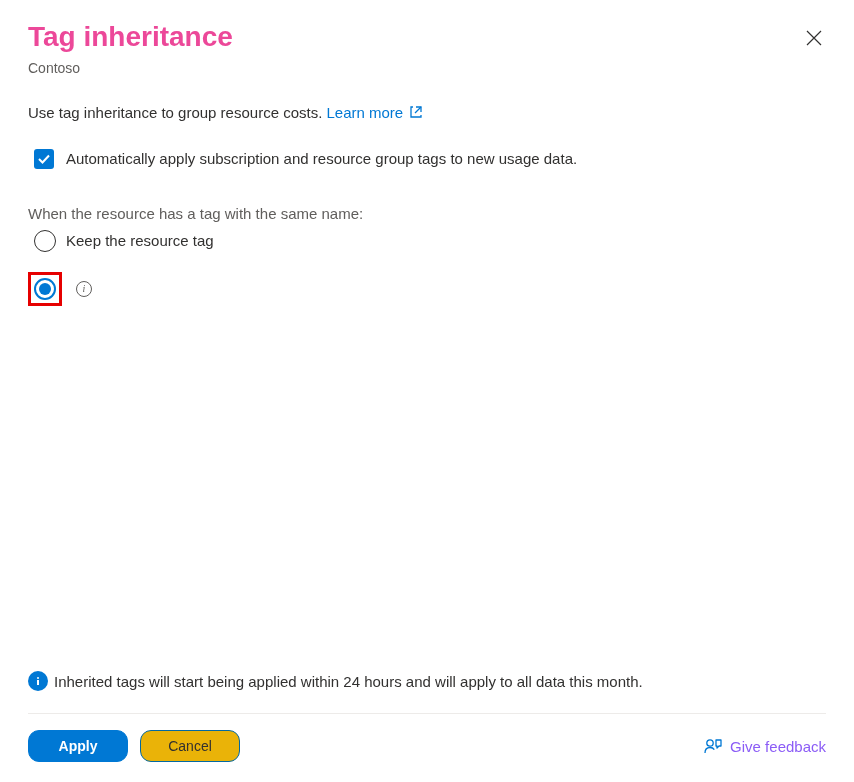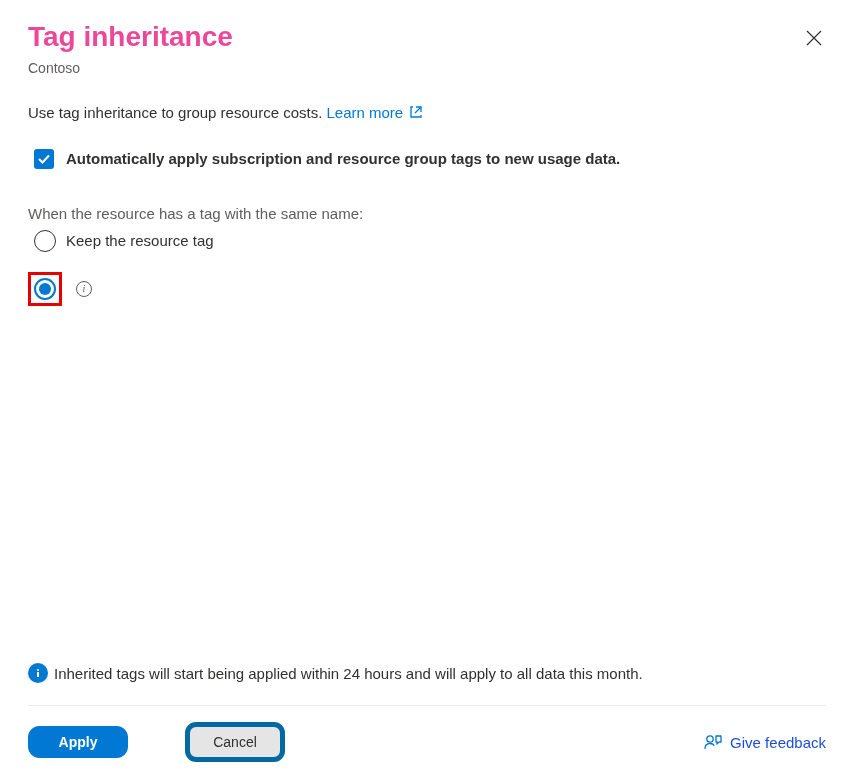--- a/index.html
+++ b/index.html
@@ -55,21 +55,20 @@
       display: inline-flex;
       align-items: center;
       gap: 6px;
     }
     .checkbox-row {
       display: flex;
       align-items: center;
       gap: 12px;
       margin-bottom: 36px;
       margin-left: 6px;
-      font-weight: bold;
     }
     .checkbox {
       width: 20px;
       height: 20px;
       background: #0078d4;
       border-radius: 3px;
       display: flex;
       align-items: center;
       justify-content: center;
       cursor: pointer;
@@ -182,31 +181,30 @@
       border-radius: 11px;
       min-width: 100px;
     }
     .btn-primary {
       background: #0078d4;
       color: #ffffff;
       border: 1px solid #0078d4;
       font-weight: 600;
     }
     .btn-secondary {
-      background: #e5e5e5;
-      color: #323130;
-      border: 5px solid #0369a1;
-      margin-left: 45px;
+      background: #eab308;
+      color: #323130;
+      border: 1px solid #0369a1;
     }
     .feedback {
       margin-left: auto;
       display: flex;
       align-items: center;
       gap: 8px;
-      color: #1d4ed8;
+      color: #8b5cf6;
       cursor: pointer;
       font-size: 15px;
     }
   </style>
 </head>
 <body>
 
 <div class="header">
   <h1 class="title">Tag inheritance</h1>
   <div class="close-btn">

